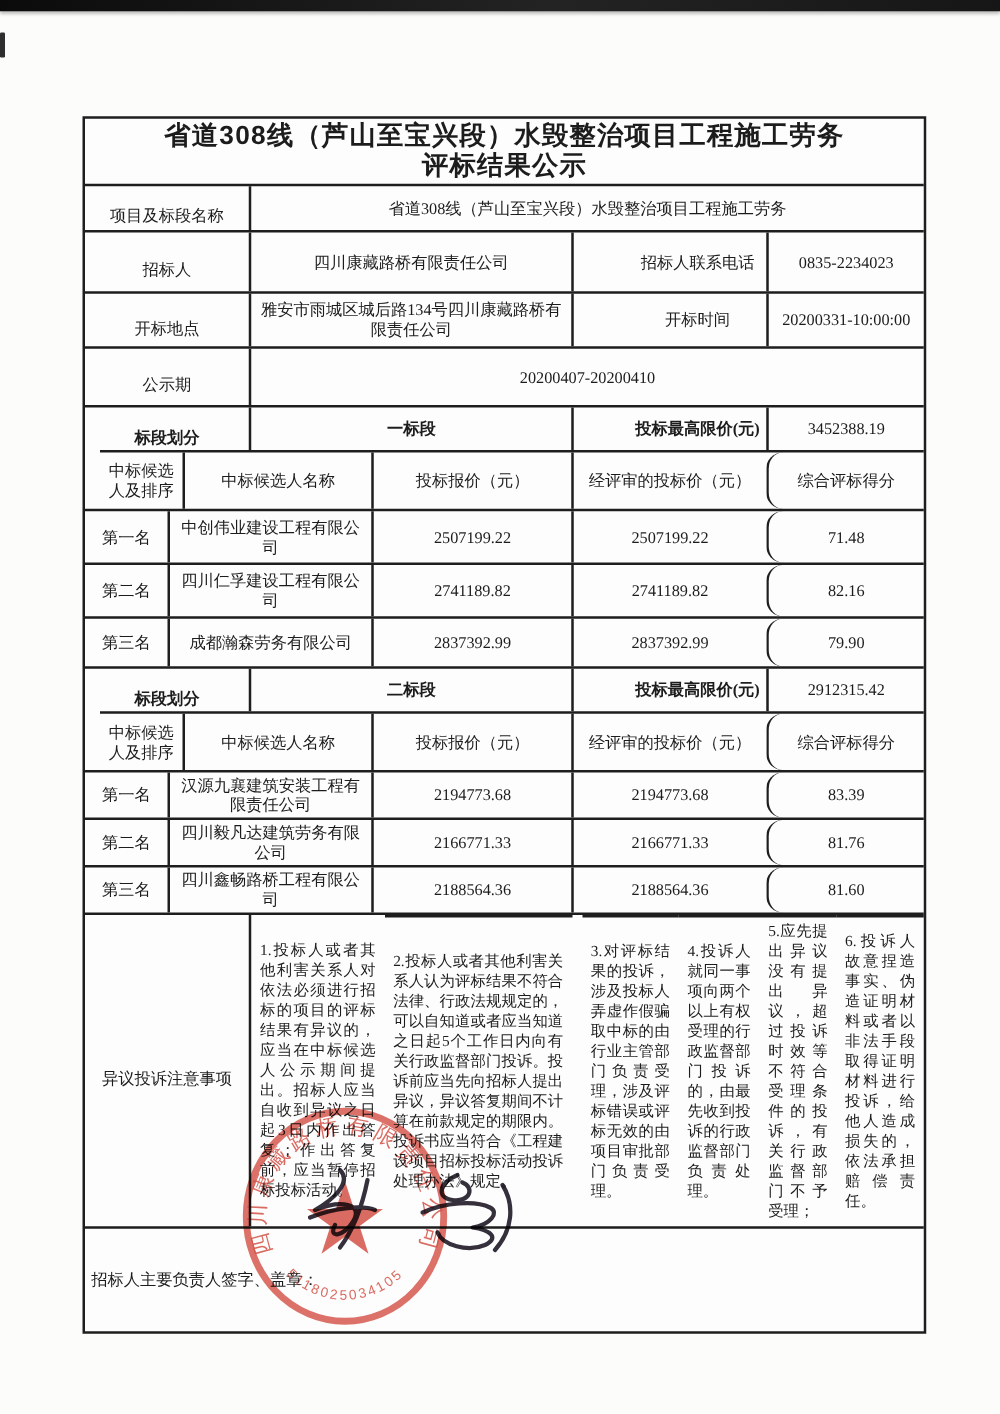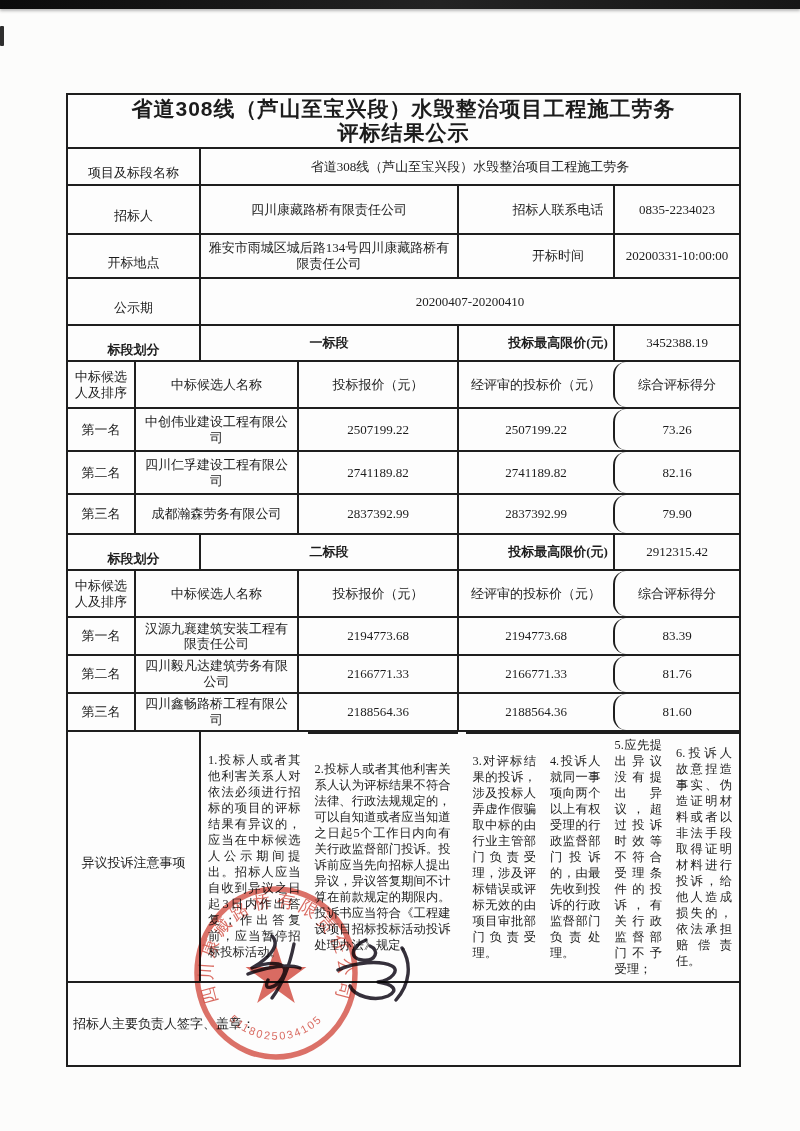--- a/index.html
+++ b/index.html
@@ -34,21 +34,21 @@
 
   .title-row{min-height:49px;}
   .title-cell{flex:1;display:flex;flex-direction:column;align-items:center;justify-content:center;
       font-family:"Liberation Sans","DejaVu Sans",sans-serif;font-weight:700;
       font-size:21px;line-height:24px;letter-spacing:1px;}
   .r-project{min-height:35px;}
   .r-bidder{min-height:47px;}
   .r-venue{min-height:42px;}
   .r-publicity{min-height:45px;}
   .r-division{min-height:34px;font-weight:700;}
-  .r-chead{min-height:45px;}
+  .r-chead{min-height:45px;margin-left:12px;}
   .r-cand{min-height:41px;}
   .r-cand-s{min-height:38px;}
   .r-cand2a{min-height:36px;}
   .r-cand2{min-height:35px;}
 
   .notes-row{align-items:stretch;}
   .notes-col{flex:1 1 auto;display:flex;flex-direction:row;border-left:2px solid #1e1e1e;}
   .note-item{border-top:2px solid #1e1e1e;padding:3px 7px 4px 7px;
       font-size:12.3px;line-height:16px;text-align:justify;display:flex;align-items:center;}
   .note-item:first-child{border-top:none;}
@@ -116,21 +116,21 @@
     <div class="cell w-bid">投标报价（元）</div>
     <div class="cell w-eval">经评审的投标价（元）</div>
     <div class="cell w-score">综合评标得分</div>
   </div>
 
   <div class="row r-cand">
     <div class="cell w-rank">第一名</div>
     <div class="cell w-flex">中创伟业建设工程有限公司</div>
     <div class="cell w-bid">2507199.22</div>
     <div class="cell w-eval">2507199.22</div>
-    <div class="cell w-score">73.26</div>
+    <div class="cell w-score">71.48</div>
   </div>
   <div class="row r-cand">
     <div class="cell w-rank">第二名</div>
     <div class="cell w-flex">四川仁孚建设工程有限公司</div>
     <div class="cell w-bid">2741189.82</div>
     <div class="cell w-eval">2741189.82</div>
     <div class="cell w-score">82.16</div>
   </div>
   <div class="row r-cand-s">
     <div class="cell w-rank">第三名</div>

